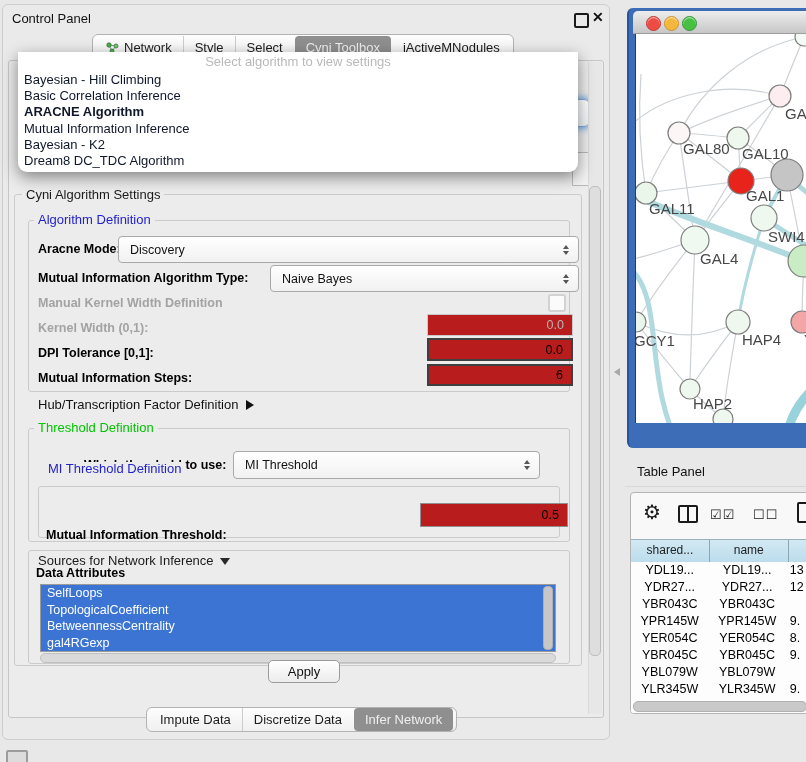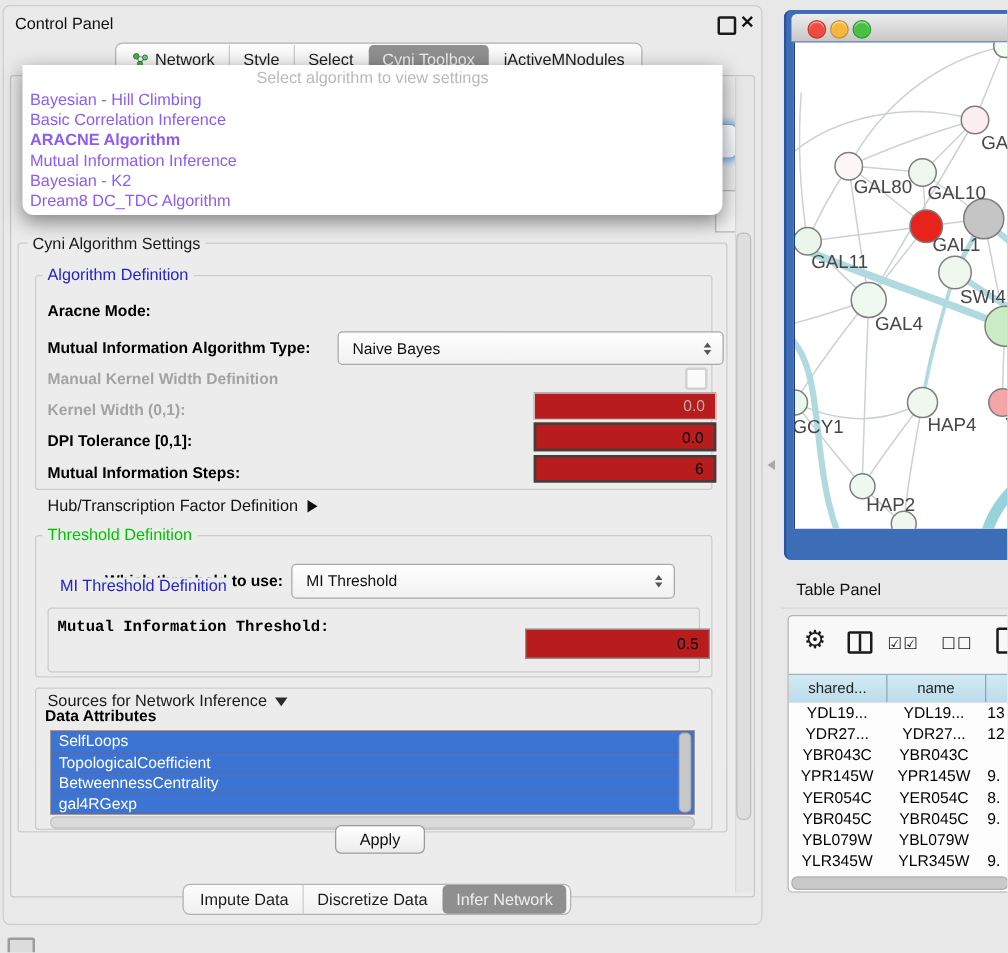--- a/index.html
+++ b/index.html
@@ -46,21 +46,21 @@
     border-top:7px solid #2a2a2a;margin-left:6px;vertical-align:0px;}
   .listbox{background:#c2410c;border:1px solid #9a9a9a;overflow:hidden;}
   .listbox .li{height:16.5px;line-height:16.5px;padding-left:6px;font-size:12.5px;background:#3c74d4;color:#fff;}
   .list-vthumb{position:absolute;background:#c7c7c7;border:1px solid #aFaFaF;border-radius:4px;}
   .hscroll{background:#dadada;border:1px solid #c0c0c0;border-radius:5px;}
   .btn{background:linear-gradient(#ffffff,#ececec);border:1px solid #9b9b9b;border-radius:5px;
     font-size:13px;display:flex;align-items:center;justify-content:center;color:#111;}
   .popup{left:18px;top:52px;width:560px;height:120px;background:#fff;border-radius:0 0 9px 9px;
     box-shadow:0 5px 16px rgba(0,0,0,.45);z-index:30;}
   .popup .ph{height:20px;line-height:20px;text-align:center;color:#b9b9b9;font-size:13px;}
-  .popup .it{height:16.2px;line-height:16.2px;padding-left:6px;font-size:13px;color:#8b5cf6;white-space:nowrap;}
+  .popup .it{height:16.2px;line-height:16.2px;padding-left:6px;font-size:13px;color:#0f172a;white-space:nowrap;}
   .popup .it.sel{font-weight:bold;}
   .grip{left:614px;top:368px;width:0;height:0;border-top:4px solid transparent;border-bottom:4px solid transparent;
     border-right:6px solid #a8a8a8;}
   
   .netwin{left:627px;top:8px;width:200px;height:440px;background:#3c6db6;border-radius:6px 0 0 6px;
     border-left:2px solid #27549b;}
   .mac-bar{position:absolute;left:4px;top:3px;width:196px;height:22px;border-radius:5px 0 0 0;
     background:linear-gradient(#ededed,#c7c7c7);border-bottom:1px solid #9e9e9e;}
   .light{position:absolute;top:4.5px;width:13px;height:13px;border-radius:50%;box-shadow:inset 0 1px 1px rgba(255,255,255,.7);}
   .l-red{left:13px;background:#ee4b43;border:1px solid #c2382f;}
@@ -130,20 +130,27 @@
   <div class="abs vtrack"></div>
   <div class="abs vthumb"></div>
 
   <div class="abs fset" style="left:14px;top:194px;width:566px;height:470px;"></div>
   <div class="legend leg-black" style="left:22px;top:188px;">Cyni Algorithm Settings</div>
 
   <div class="abs fset" style="left:28px;top:220px;width:540px;height:170px;"></div>
   <div class="legend leg-blue" style="left:34px;top:213px;">Algorithm Definition</div>
 
   <div class="abs lbl" style="left:38px;top:242px;">Aracne Mode:</div>
+  <div class="abs combo" style="left:118px;top:236px;width:448px;height:25px;">
+    <span>Discovery</span>
+    <span class="spin">
+        <i class="up"></i>
+        <i class="dn"></i>
+      </span>
+  </div>
 
   <div class="abs lbl" style="left:38px;top:271px;">Mutual Information Algorithm Type:</div>
   <div class="abs combo" style="left:270px;top:265px;width:296px;height:25px;">
     <span>Naive Bayes</span>
     <span class="spin">
         <i class="up"></i>
         <i class="dn"></i>
       </span>
   </div>
 
@@ -170,21 +177,21 @@
   <div class="abs combo" style="left:233px;top:451px;width:294px;height:26px;">
     <span>MI Threshold</span>
     <span class="spin">
         <i class="up"></i>
         <i class="dn"></i>
       </span>
   </div>
 
   <div class="abs fset" style="left:38px;top:486px;width:520px;height:50px;"></div>
   <div class="legend leg-blue" style="left:44px;top:462px;">MI Threshold Definition</div>
-  <div class="abs lbl" style="left:46px;top:495px;font-family:Liberation Mono, monospace;">Mutual Information Threshold:</div>
+  <div class="abs lbl" style="left:46px;top:528px;">Mutual Information Threshold:</div>
   <div class="abs field f-norm" style="left:420px;top:503px;width:138px;height:22px;">0.5</div>
 
   <div class="abs fset" style="left:28px;top:550px;width:540px;height:112px;"></div>
   <div class="legend leg-black" style="left:34px;top:554px;">
     <span>Sources for Network Inference</span><span class="tri-d"></span>
   </div>
   <div class="abs lbl" style="left:36px;top:566px;">Data Attributes</div>
   <div class="abs listbox" style="left:40px;top:584px;width:514px;height:66px;">
     <div class="li">SelfLoops</div>
     <div class="li">TopologicalCoefficient</div>

